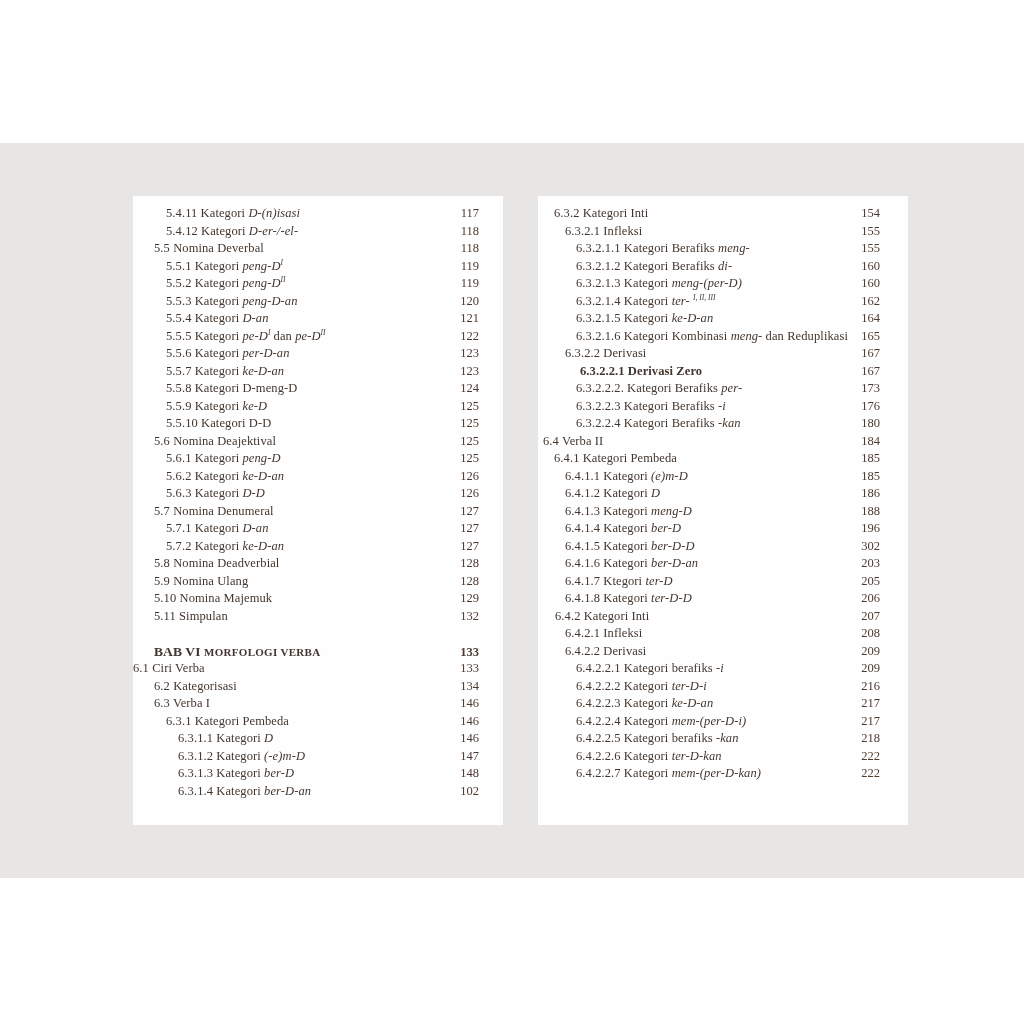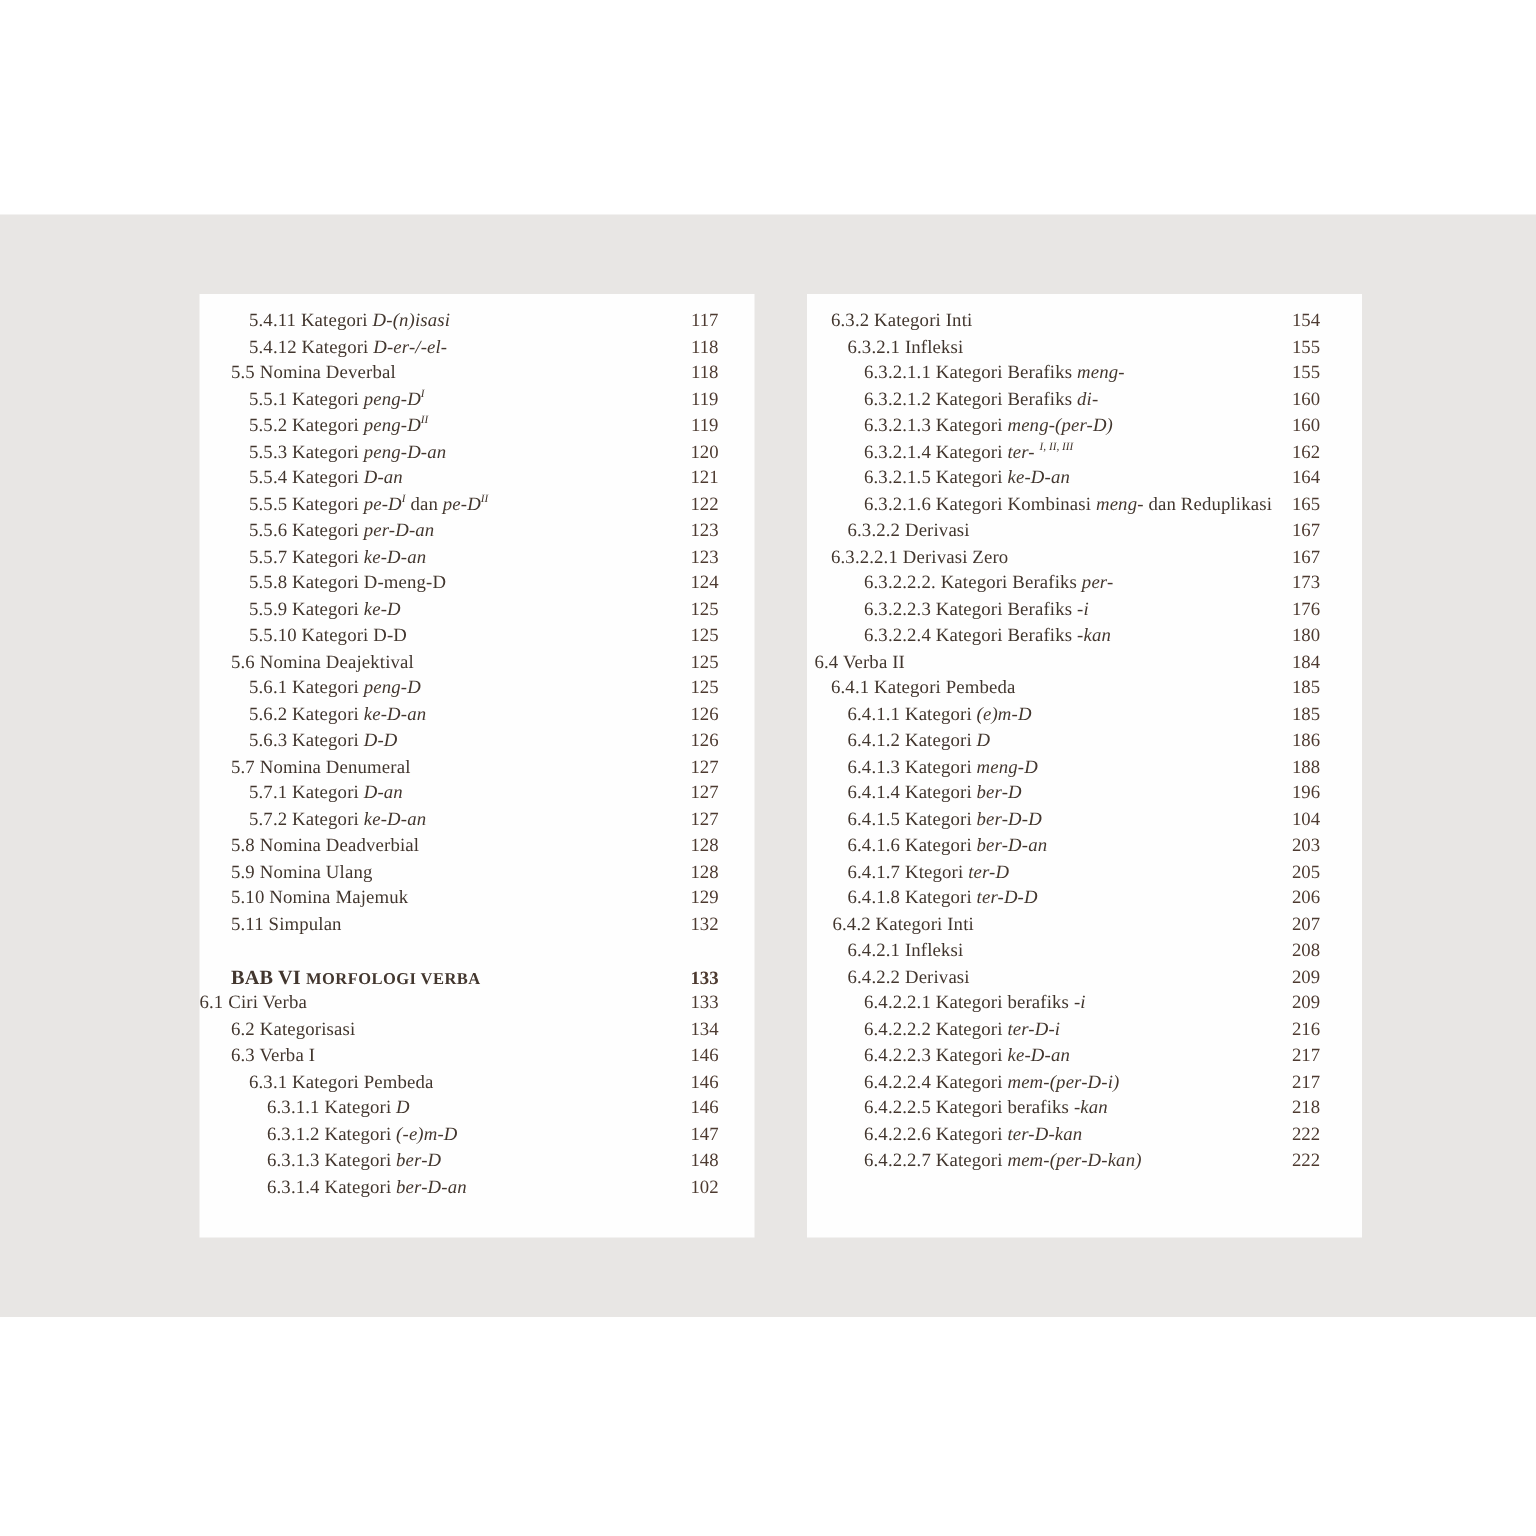--- a/index.html
+++ b/index.html
@@ -219,21 +219,21 @@
     </div>
     <div class="row">
       <span class="label" style="padding-left: 38px;">6.3.2.1.6 Kategori Kombinasi <i>meng-</i> dan Reduplikasi</span>
       <span class="pnum">165</span>
     </div>
     <div class="row">
       <span class="label" style="padding-left: 27px;">6.3.2.2 Derivasi</span>
       <span class="pnum">167</span>
     </div>
     <div class="row">
-      <span class="label" style="padding-left: 16px;">6.3.2.2.1 Derivasi Zero</span>
+      <span class="label" style="padding-left: 42px; font-weight: bold;">6.3.2.2.1 Derivasi Zero</span>
       <span class="pnum">167</span>
     </div>
     <div class="row">
       <span class="label" style="padding-left: 38px;">6.3.2.2.2. Kategori Berafiks <i>per-</i></span>
       <span class="pnum">173</span>
     </div>
     <div class="row">
       <span class="label" style="padding-left: 38px;">6.3.2.2.3 Kategori Berafiks <i>-i</i></span>
       <span class="pnum">176</span>
     </div>
@@ -260,21 +260,21 @@
     <div class="row">
       <span class="label" style="padding-left: 27px;">6.4.1.3 Kategori <i>meng-D</i></span>
       <span class="pnum">188</span>
     </div>
     <div class="row">
       <span class="label" style="padding-left: 27px;">6.4.1.4 Kategori <i>ber-D</i></span>
       <span class="pnum">196</span>
     </div>
     <div class="row">
       <span class="label" style="padding-left: 27px;">6.4.1.5 Kategori <i>ber-D-D</i></span>
-      <span class="pnum">104</span>
+      <span class="pnum">302</span>
     </div>
     <div class="row">
       <span class="label" style="padding-left: 27px;">6.4.1.6 Kategori <i>ber-D-an</i></span>
       <span class="pnum">203</span>
     </div>
     <div class="row">
       <span class="label" style="padding-left: 27px;">6.4.1.7 Ktegori <i>ter-D</i></span>
       <span class="pnum">205</span>
     </div>
     <div class="row">

